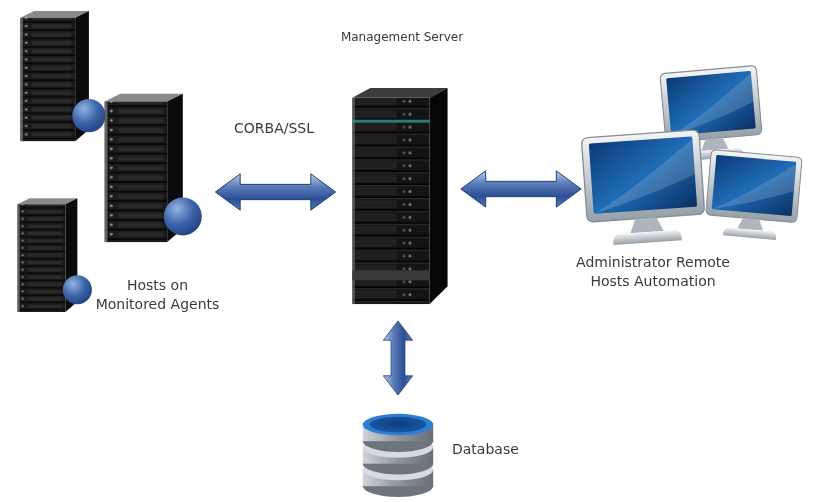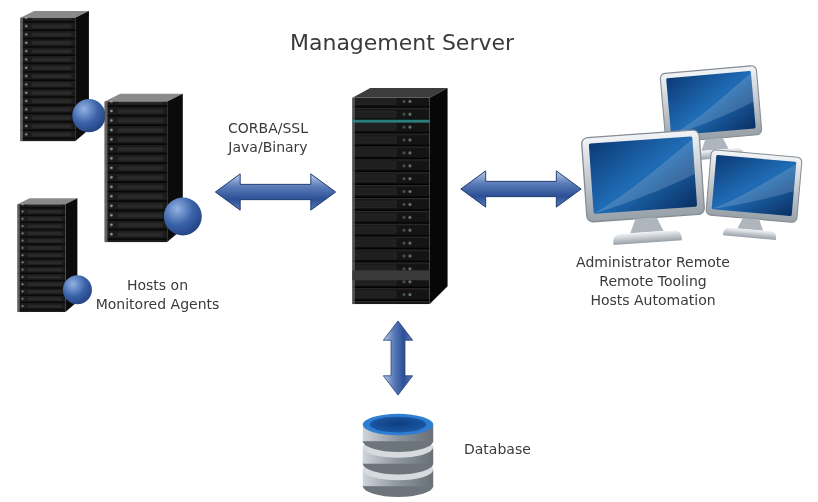--- a/index.html
+++ b/index.html
@@ -14,21 +14,21 @@
   }
   .abs { position: absolute; }
   .label {
     font-size: 14px;
     line-height: 19px;
     text-align: center;
     color: var(--text, #3a3a3a);
     white-space: nowrap;
   }
   .title {
-    font-size: 22px;
+    font-size: 12px;
     text-align: center;
     color: var(--text, #3a3a3a);
   }
   svg { display: block; }
 </style>
 </head>
 <body>
 
 <div class="canvas">
 
@@ -122,23 +122,22 @@
     <g>
       <circle cx="76" cy="112" r="17" fill="url(#gSphere)"></circle>
     </g>
   </svg>
 
   <div class="abs label" style="left:55px; top:276px; width:205px;">
     <div>Hosts on</div>
     <div>Monitored Agents</div>
   </div>
 
-  <div class="abs label" style="left:178px; top:119px; width:180px;">
+  <div class="abs label" style="left:184px; top:119px; width:180px;">
     <div>CORBA/SSL</div>
-    <div>Java/Binary</div>
   </div>
 
   <svg class="abs" style="left:212px; top:171px;" width="127" height="42" viewBox="0 0 130 44">
     <polygon points="2,22 28,3 28,14 102,14 102,3 128,22 102,41 102,30 28,30 28,41" fill="url(#gArrow)" stroke="#1c3a6e" stroke-width="1" stroke-linejoin="round"></polygon>
   </svg>
 
   <svg class="abs" style="left:344px; top:82px;" width="110" height="228" viewBox="0 0 110 230">
     <polygon points="8,16 26,6 104,6 86,16" fill="#3c3c3c"></polygon>
     <polygon points="86,16 104,6 104,206 86,224" fill="#070707"></polygon>
     <rect x="8" y="16" width="78" height="208" fill="url(#pRack)"></rect>
@@ -171,38 +170,37 @@
   <svg class="abs" style="left:578px; top:132px; transform:rotate(-4deg); z-index:3;" width="132" height="116" viewBox="0 0 150 132">
     <rect x="8" y="2" width="134" height="96" rx="7" fill="url(#gBezel)" stroke="#858c94" stroke-width="1.5"></rect>
     <rect x="16" y="9" width="118" height="80" rx="2" fill="url(#gScreen)"></rect>
     <path d="M16,89 C55,70 95,40 134,12 L134,52 C100,66 55,80 16,89 Z" fill="rgba(255,255,255,0.16)"></path>
     <polygon points="63,98 87,98 94,114 56,114" fill="#aeb5bc"></polygon>
     <path d="M44,114 h62 a8,8 0 0 1 8,8 v4 h-78 v-4 a8,8 0 0 1 8,-8 Z" fill="url(#gBezel)"></path>
   </svg>
 
   <div class="abs label" style="left:538px; top:253px; width:230px; z-index:4;">
     <div>Administrator Remote</div>
-    <div>Remote Tooling</div>
     <div>Hosts Automation</div>
   </div>
 
   <svg class="abs" style="left:381px; top:312px;" width="34" height="92" viewBox="0 0 44 100">
     <polygon points="22,2 41,27 31,27 31,73 41,73 22,98 3,73 13,73 13,27 3,27" fill="url(#gArrowV)" stroke="#1c3a6e" stroke-width="1" stroke-linejoin="round"></polygon>
   </svg>
 
   <svg class="abs" style="left:354px; top:402px;" width="88" height="98" viewBox="0 0 90 100">
     <ellipse cx="45" cy="86" rx="36" ry="11" fill="#6d747c"></ellipse>
     <rect x="9" y="69" width="72" height="17" fill="url(#gCyl)"></rect>
     <ellipse cx="45" cy="69" rx="36" ry="11" fill="#d7dbdf"></ellipse>
     <ellipse cx="45" cy="63" rx="36" ry="11" fill="#6d747c"></ellipse>
     <rect x="9" y="46" width="72" height="17" fill="url(#gCyl)"></rect>
     <ellipse cx="45" cy="46" rx="36" ry="11" fill="#d7dbdf"></ellipse>
     <ellipse cx="45" cy="40" rx="36" ry="11" fill="#6d747c"></ellipse>
     <rect x="9" y="23" width="72" height="17" fill="url(#gCyl)"></rect>
     <ellipse cx="45" cy="23" rx="36" ry="11" fill="#2e7fd4"></ellipse>
     <ellipse cx="45" cy="23" rx="29" ry="8" fill="url(#gDbTop)"></ellipse>
   </svg>
 
-  <div class="abs label" style="left:452px; top:440px; width:100px; text-align:left;margin-left:12px;">
+  <div class="abs label" style="left:452px; top:440px; width:100px; text-align:left;">
     <div>Database</div>
   </div>
 
 </div>
 
 </body></html>

